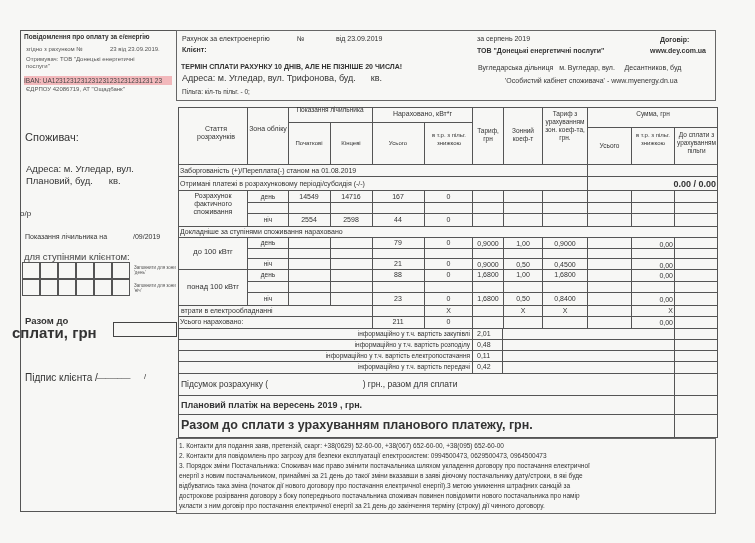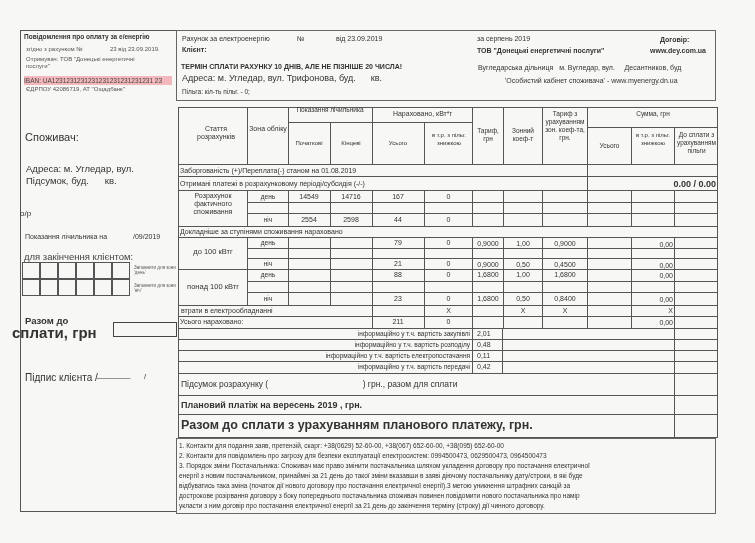--- a/index.html
+++ b/index.html
@@ -27,25 +27,25 @@
 <div class="abs t b" style="left:24px;top:32px;font-size:6.5px;">Повідомлення про оплату за е/енергію</div>
 <div class="abs tiny" style="left:26px;top:46px;font-size:6px;">згідно з рахунком №</div>
 <div class="abs tiny" style="left:110px;top:46px;font-size:6px;">23 від 23.09.2019.</div>
 <div class="abs tiny" style="left:26px;top:56px;font-size:6px;">Отримувач: ТОВ "Донецькі енергетичні</div>
 <div class="abs tiny" style="left:26px;top:63px;font-size:6px;">послуги"</div>
 <div class="abs tiny" id="iban" style="left:24px;top:76px;width:148px;height:9px;font-size:6.5px;line-height:9px;color:#444;">IBAN: UA1231231231231231231231231231 23</div>
 <div class="abs tiny" style="left:26px;top:86px;font-size:6px;">ЄДРПОУ 42086719, АТ "Ощадбанк"</div>
 
 <div class="abs" style="left:25px;top:131px;font-size:11px;">Споживач:</div>
 <div class="abs" style="left:26px;top:163px;font-size:9.5px;">Адреса: м. Угледар, вул.</div>
-<div class="abs" style="left:26px;top:175px;font-size:9.5px;white-space:pre;">Підсумок, буд.      кв.</div>
+<div class="abs" style="left:26px;top:175px;font-size:9.5px;white-space:pre;">Плановий, буд.      кв.</div>
 <div class="abs" style="left:20px;top:209px;font-size:8px;">о/р</div>
 <div class="abs" style="left:25px;top:233px;font-size:7px;">Показання лічильника на</div>
 <div class="abs" style="left:133px;top:233px;font-size:7px;">/09/2019</div>
-<div class="abs" style="left:24px;top:251px;font-size:9.5px;color:#444;">для закінчення клієнтом:</div>
+<div class="abs" style="left:24px;top:251px;font-size:9.5px;color:#444;">для ступінями клієнтом:</div>
 
 <div class="meterbox" style="left:22px;top:262px;"></div>
 <div class="meterbox" style="left:40px;top:262px;"></div>
 <div class="meterbox" style="left:58px;top:262px;"></div>
 <div class="meterbox" style="left:76px;top:262px;"></div>
 <div class="meterbox" style="left:94px;top:262px;"></div>
 <div class="meterbox" style="left:112px;top:262px;"></div>
 <div class="meterbox" style="left:22px;top:279px;"></div>
 <div class="meterbox" style="left:40px;top:279px;"></div>
 <div class="meterbox" style="left:58px;top:279px;"></div>

